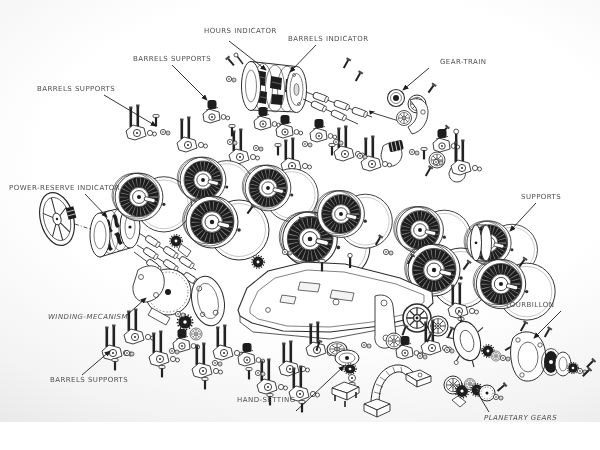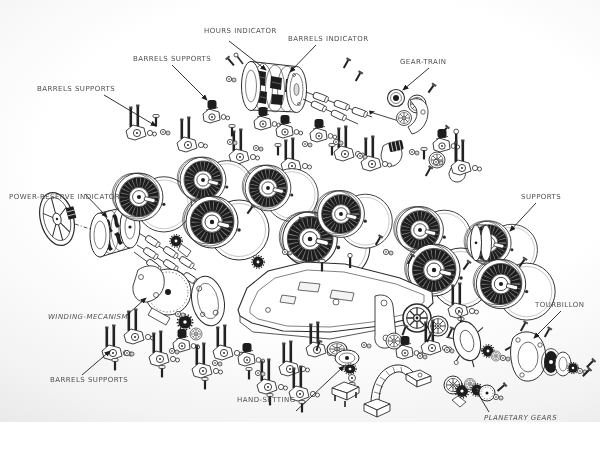--- a/index.html
+++ b/index.html
@@ -425,22 +425,22 @@
     <line x1="296" y1="411" x2="344" y2="366" marker-end="url(#ah)"></line>
     <line x1="561" y1="311" x2="534" y2="338" marker-end="url(#ah)"></line>
     <line x1="489" y1="412" x2="474" y2="387" marker-end="url(#ah)"></line>
   </g>
 </svg>
 
   <div class="lbl" style="left:204px;top:27px;">HOURS INDICATOR</div>
   <div class="lbl" style="left:288px;top:35px;">BARRELS INDICATOR</div>
   <div class="lbl" style="left:133px;top:55px;">BARRELS SUPPORTS</div>
   <div class="lbl" style="left:37px;top:85px;">BARRELS SUPPORTS</div>
-  <div class="lbl" style="left:400px;top:58px;">GEAR-TRAIN</div>
-  <div class="lbl" style="left:9px;top:184px;margin-top:9px;">POWER-RESERVE INDICATOR</div>
+  <div class="lbl" style="left:440px;top:58px;">GEAR-TRAIN</div>
+  <div class="lbl" style="left:9px;top:184px;">POWER-RESERVE INDICATOR</div>
   <div class="lbl" style="left:521px;top:193px;">SUPPORTS</div>
   <div class="lbl" style="left:48px;top:313px;font-style:italic;">WINDING-MECANISM</div>
   <div class="lbl" style="left:50px;top:376px;">BARRELS SUPPORTS</div>
   <div class="lbl" style="left:237px;top:396px;">HAND-SETTING</div>
-  <div class="lbl" style="left:535px;top:301px;">TOURBILLON</div>
+  <div class="lbl" style="left:505px;top:301px;">TOURBILLON</div>
   <div class="lbl" style="left:484px;top:414px;font-style:italic;">PLANETARY GEARS</div>
 
 </div>
 
 </body></html>

